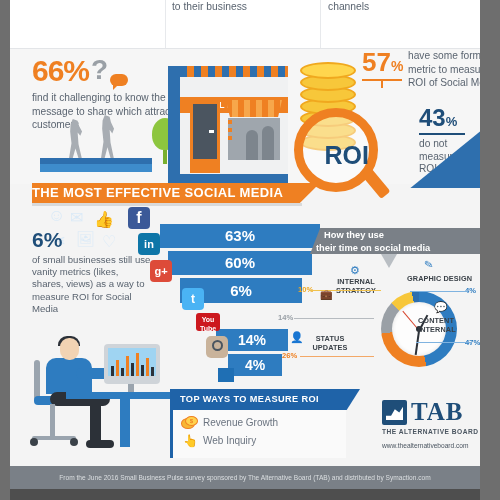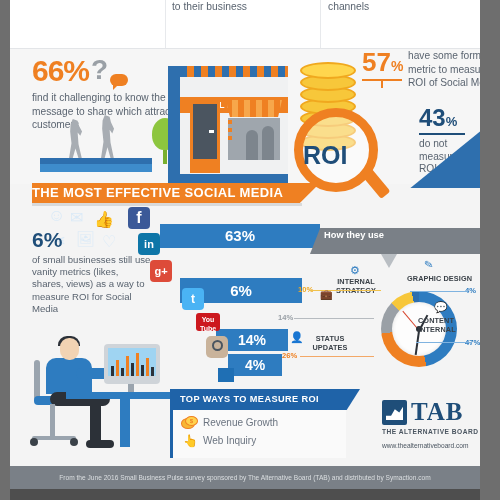--- a/index.html
+++ b/index.html
@@ -72,21 +72,21 @@
 
   
   .coins { position:absolute; left:290px; top:62px; width:56px; height:96px; }
   .coins .coin { position:absolute; left:0; width:56px; height:17px; border-radius:50%;
                  background:#f7c73a; border:2px solid #f0a81e; }
   .coins .c0 { top:0; background:#ffd64d; }
   .coins .c1 { top:12px; } .coins .c2 { top:24px; } .coins .c3 { top:36px; }
   .coins .c4 { top:48px; } .coins .c5 { top:60px; } .coins .c6 { top:72px; }
   .mag { position:absolute; left:284px; top:108px; width:84px; height:84px;
          border:9px solid #ef8022; border-radius:50%; background:rgba(255,255,255,.42); }
-  .mag .roi { position:absolute; left:0; top:24px; width:66px; text-align:left;
+  .mag .roi { position:absolute; left:0; top:24px; width:66px; text-align:right;
               font-size:25px; font-weight:bold; color:#1f4e79; letter-spacing:0px; }
   .maghandle { position:absolute; left:352px; top:176px; width:12px; height:30px; background:#ef8022;
                transform:rotate(-40deg); transform-origin:top left; border-radius:3px; }
 
   
   .b57 { position:absolute; left:352px; top:47px; }
   .b57 .n { font-size:26px; font-weight:bold; color:#ef8022; }
   .b57 .pct { font-size:14px; font-weight:bold; color:#ef8022; }
   .b57 .rule { width:40px; height:2px; background:#ef8022; margin-top:1px; position:relative; }
   .b57 .rule:after { content:""; position:absolute; left:19px; top:0; width:2px; height:9px; background:#ef8022; }
@@ -348,20 +348,21 @@
     <div class="wedge"></div>
 
     <div class="bannershadow"></div>
     <div class="banner">
       <span>THE MOST EFFECTIVE SOCIAL MEDIA CHANNELS</span>
     </div>
 
     <div class="funnelbody"></div>
     <div class="funnel">
       <div class="fbar f1">63%</div>
+      <div class="fbar f2">60%</div>
       <div class="fbar f3">6%</div>
       <div class="fbar f5">14%</div>
       <div class="fbar f6">4%</div>
     </div>
     <div class="fstem"></div>
 
     <div class="sico ic-fb">f</div>
     <div class="sico ic-li">in</div>
     <div class="sico ic-gp">g+</div>
     <div class="sico ic-tw">t</div>
@@ -408,20 +409,21 @@
         <div class="bar" style="left:23px;height:13px;background:#2c3138"></div>
         <div class="bar" style="left:28px;height:23px;background:#ef8022"></div>
         <div class="bar" style="left:33px;height:11px;background:#2c3138"></div>
         <div class="bar" style="left:38px;height:18px;background:#ef8022"></div>
         <div class="bar" style="left:43px;height:9px;background:#2c3138"></div>
       </div>
     </div>
 
     <div class="grayhdr">
       <span>How they use</span>
+      <span style="padding-left:6px">their time on social media</span>
     </div>
     <div class="arrowdown"></div>
 
     <div class="clockwrap">
       <div class="donut">
         <div class="hole"></div>
         <div class="hh"></div>
         <div class="mh"></div>
         <div class="sh"></div>
         <div class="pin"></div>

